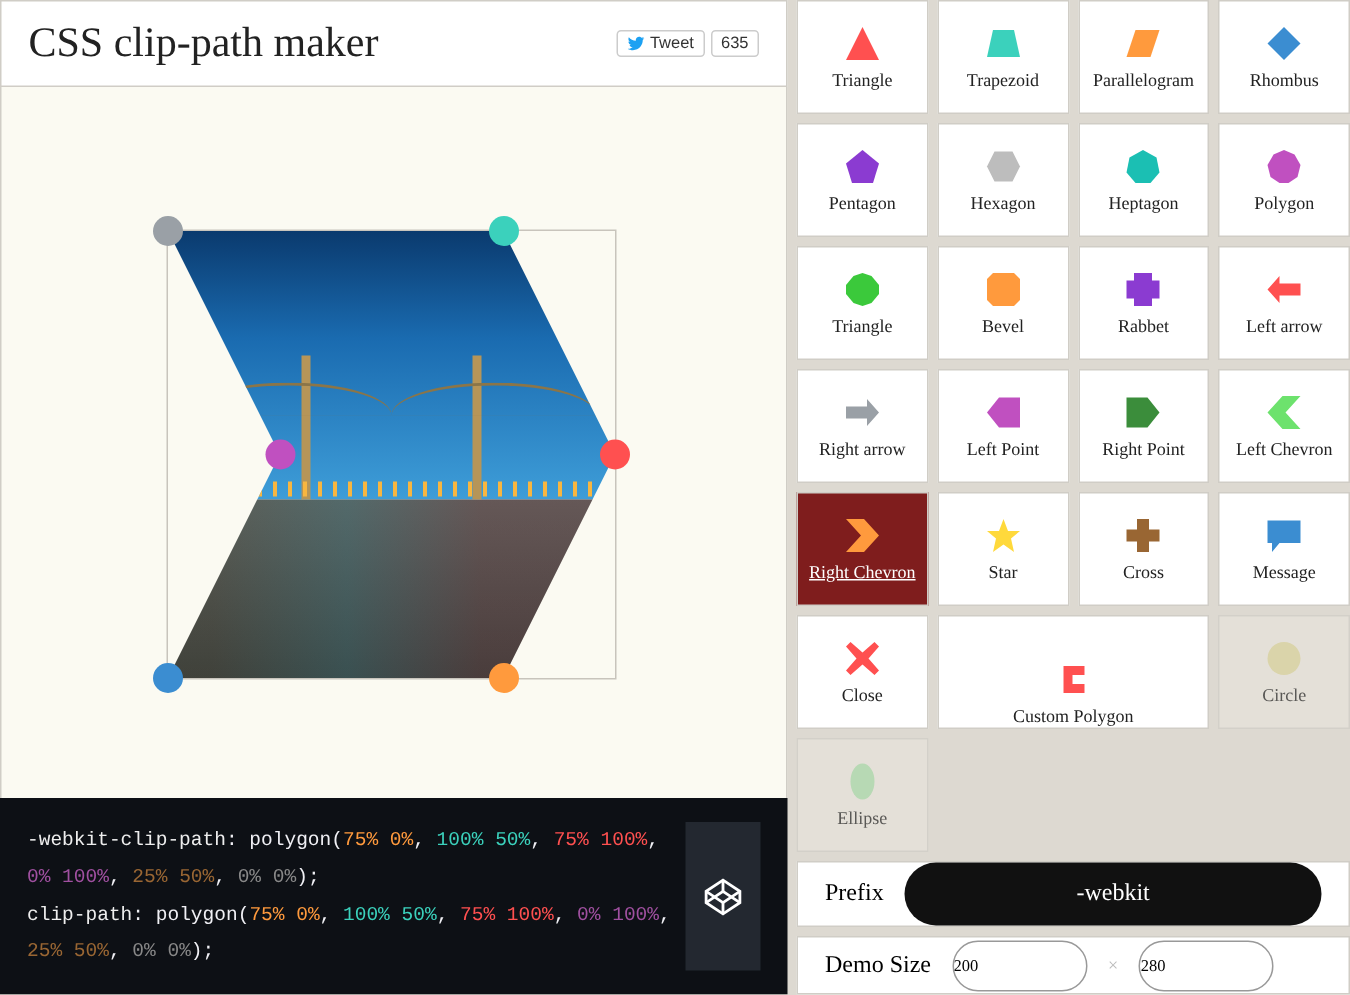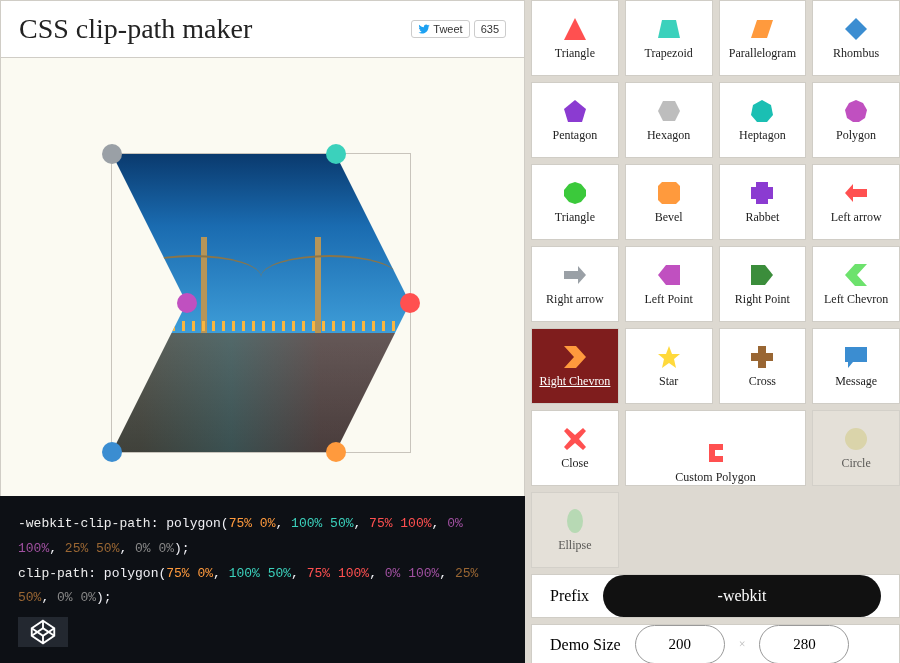--- a/index.html
+++ b/index.html
@@ -13,37 +13,37 @@
 .canvas-wrap { background: #fbfaf2; flex: 1; position: relative; border-left:1px solid #d0cdc6; border-right:1px solid #d0cdc6; }
 .canvas { position: absolute; left: 110px; top: 95px; width: 300px; height: 300px; border: 1px solid #c8c4bc; }
 .clipped { position:absolute; inset:0; clip-path: polygon(75% 0%,100% 50%,75% 100%,0% 100%,25% 50%,0% 0%); }
 .sky { position:absolute; left:0; top:0; width:100%; height:60%; background: linear-gradient(to bottom,#0a3a6e 0%,#1a6bb0 40%,#3e9dd8 100%); }
 .water { position:absolute; left:0; top:60%; width:100%; height:40%; background: linear-gradient(to bottom,#4a5258 0%,#2a3238 100%); }
 .bridge-tower{ position:absolute; top:28%; width:6px; height:32%; background:#b69558; }
 .cable{ position:absolute; top:34%; width:46%; height:22px; border-top:2px solid #8b7548; border-radius:50%/100% 100% 0 0; }
 .lights{ position:absolute; top:56%; width:100%; height:10px; background: repeating-linear-gradient(90deg,#f8b640 0 3px,transparent 3px 10px); }
 .reflect{ position:absolute; top:60%; width:100%; height:40%; background: linear-gradient(90deg, rgba(255,200,80,.1) 10%, rgba(120,200,180,.2) 40%, rgba(255,120,80,.15) 70%); }
 .handle { position:absolute; width:20px; height:20px; border-radius:50%; transform:translate(-50%,-50%); cursor:grab; }
-.code-panel { background:#0d1015; color:#eee; font-family: 'Courier New', monospace; font-size:13px; padding:16px 18px; display:flex; gap:6px;flex-direction:column; }
+.code-panel { background:#0d1015; color:#eee; font-family: 'Courier New', monospace; font-size:13px; padding:16px 18px; display:flex; gap:6px; }
 .code-text { flex:1; line-height:1.9; }
 .code-text .p{ color:#eee } .code-text .c{ color:#f0f0f5 }
 .code-text .s1{ color:#ff9a3d } .code-text .s2{ color:#a050a0 } .code-text .s3{ color:#ff5050 } .code-text .s4{ color:#3bd1bc } .code-text .s5{ color:#996633 } .code-text .s6{ color:#888 }
 .codepen-btn { width:50px; background:#232830; display:flex; align-items:center; justify-content:center; cursor:pointer; }
 .codepen-btn svg { width:30px; height:30px; stroke:#fff; stroke-width:2; fill:none; }
 
 .right-panel { flex:1; display:flex; flex-direction:column; gap:6px; }
 .shape-grid { background:#ddd9d1; display:grid; grid-template-columns: repeat(4,1fr); gap:6px; }
 .shape-cell { background:#fff; border:1px solid #d0cdc6; height:76px; display:flex; flex-direction:column; align-items:center; justify-content:center; gap:4px; cursor:pointer; font-family: Georgia, serif; font-size:12px; color:#222; }
 .shape-cell.selected { background:#7f1d1d; color:#fff;text-decoration:underline; }
 .shape-cell.disabled { background:#e8e4dc; opacity:.7; }
 .shape-cell .icon { width:26px; height:26px; }
 .shape-cell .lbl { text-align:center; }
 .control-row { background:#fff; border:1px solid #d0cdc6; height:62px; display:flex; align-items:center; padding:0 18px; gap:14px; font-family: Georgia, serif; font-size:16px; }
 .pill { background:#111; color:#fff; flex:1; text-align:center; padding:12px 0; border-radius:999px; cursor:pointer; font-size:16px; }
-.size-input { width:90px; text-align:center; padding:10px 0; border:1px solid #999; border-radius:999px; font-family: Georgia, serif; font-size:15px; }
+.size-input { width:90px; text-align:left; padding:10px 0; border:1px solid #999; border-radius:999px; font-family: Georgia, serif; font-size:11px; }
 .size-x { color:#bbb; font-size:12px; }
 </style>
 </head>
 <body>
 
 <div class="left-panel">
   <div class="header">
     <div class="title">CSS clip-path maker</div>
     <div class="tweet-box">
       <span class="tweet-btn">

